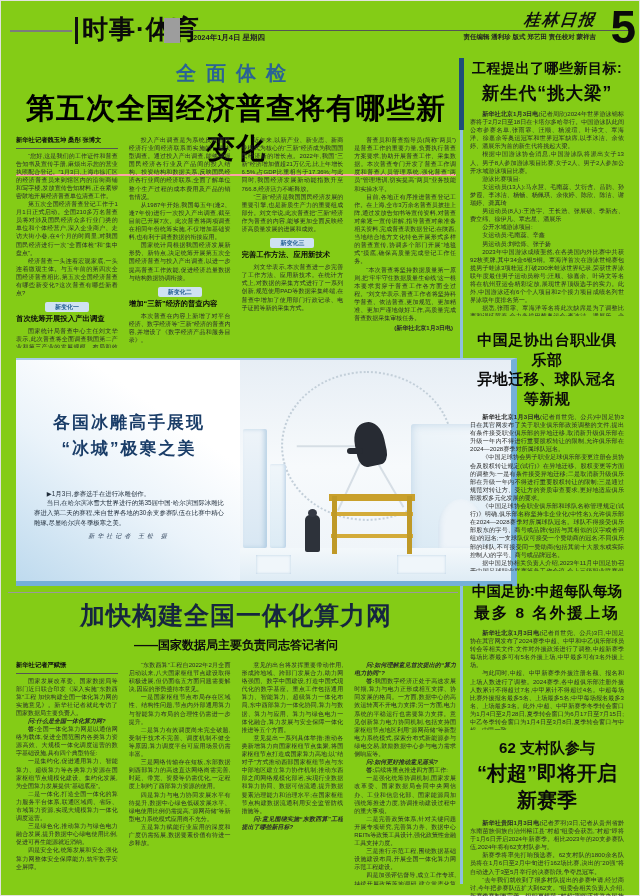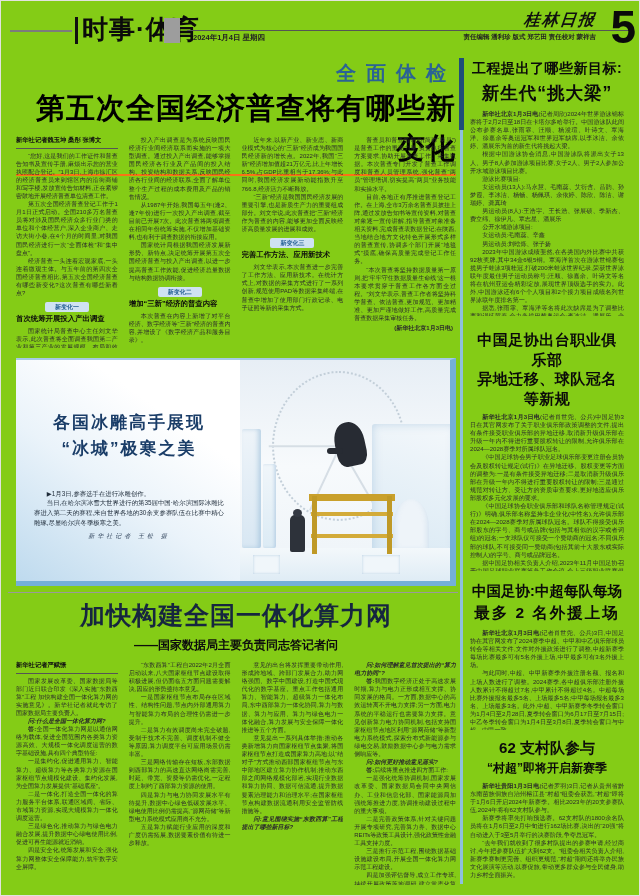--- a/index.html
+++ b/index.html
@@ -19,43 +19,43 @@
              font-family:"DejaVu Serif","Liberation Serif",serif; font-style:italic; font-weight:bold;
              font-size:16px; letter-spacing:2px; color:#101010; transform:skewX(-6deg); }
   .h-staff { position:absolute; right:38px; top:17px; font-size:6.5px; font-weight:bold; color:#222; white-space:nowrap; }
   .h-pageno { position:absolute; right:-2px; top:-12px; font-size:46px; font-weight:900; color:#0a0a0a; line-height:1; }
 
   
   .v-divider-top { position:absolute; left:459px; top:58px; width:5px; height:72px; background:#1f4e79; }
   .v-divider { position:absolute; left:460px; top:130px; width:3px; height:754px; background:#8fc0de; }
 
   
-  .lead-head { position:absolute; left:16px; top:60px; width:440px; text-align:right;
-               border-bottom:2px solid #f97316; padding-bottom:5px; }
+  .lead-head { position:absolute; left:16px; top:60px; width:440px; text-align:center;
+               border-bottom:2px solid #fca5a5; padding-bottom:5px; }
   .kicker { font-size:20px; font-weight:bold; color:#2b6394; letter-spacing:10px; }
   .main-headline { font-size:29px; font-weight:900; color:#000; letter-spacing:1px; margin-top:2px; }
 
   .bodytext { color:#2b2b2b; }
   .bodytext p { margin:0; text-indent:2em; text-align:justify; }
   .bodytext p.pill { text-indent:0; width:fit-content; margin:5px auto 2px; padding:1px 10px;
                      background:#cfe2f2; color:#2a6496; font-weight:bold; border-radius:2px; }
   .bodytext p.subhead { text-indent:0; text-align:left; font-weight:900; font-size:7.4px;
                         color:#0c0c0c; margin:0 0 3px; }
   .bodytext p.qa { font-weight:bold; font-style:italic; }
   .bodytext p.dateline { font-weight:bold; text-align:right; text-indent:0; padding-right:3px; margin-top:2px; }
   .bodytext b { font-weight:bold; }
 
   .lead-cols { position:absolute; left:16px; top:136px; width:440px; display:flex; gap:11px;
                font-size:6px; line-height:1.35; }
   .lead-cols .col { flex:1; height:212px; overflow:hidden; }
   .byline { font-weight:bold; font-size:6.3px; color:#111; border-bottom:1px solid #555;
             padding-bottom:3px; margin-bottom:3px; }
 
   
-  .photo-block { position:absolute; left:16px; top:358px; width:440px; height:228px; display:flex;
+  .photo-block { position:absolute; left:16px; top:358px; width:501px; height:228px; display:flex;
                  box-sizing:border-box; border-top:2px solid #a6cbe4; border-right:6px solid #74b0d8;
                  border-bottom:5px solid #74b0d8; background:#fff; }
   .photo-panel { width:224px; box-sizing:border-box; padding:50px 16px 6px 18px;
                  background:linear-gradient(215deg,#ffffff 28%,#eaf3fa 58%,#bedaee 100%); }
   .p-title { text-align:center; color:#1a3d68; font-weight:900; font-size:17px; line-height:1.55; letter-spacing:2px; }
   .p-caption { margin-top:26px; font-size:6.4px; line-height:1.5; color:#1f2c3a; }
   .p-caption p { margin:0; text-indent:2em; text-align:justify; }
   .p-caption .credit { text-indent:0; text-align:center; letter-spacing:3px; font-size:6px;
                        color:#31445c; font-style:italic; margin-top:5px; }
 
@@ -104,21 +104,21 @@
   .rt-head { text-align:center; font-weight:900; color:#0a0a0a; }
   .swim-h1 { font-size:14px; letter-spacing:0.5px; }
   .swim-h2 { font-size:17.5px; margin-top:3px; letter-spacing:1px; }
   .rt-body { font-size:6.1px; line-height:1.33; margin-top:5px; overflow:hidden; }
   .rt-body p { margin:0; text-indent:2em; text-align:justify; }
   .fa-h1,.fa-h2 { font-size:15px; line-height:1.3; letter-spacing:0.5px; }
   .fa-head { margin-top:14px; }
   .fc-head { margin-top:11px; }
   .fc-h1 { font-size:14.5px; } .fc-h2 { font-size:15.5px; margin-top:2px; letter-spacing:2px; }
   .vc-head { margin-top:9px; }
-  .vc-h1 { font-size:15px; } .vc-h2 { font-size:12px; margin-top:2px; }
+  .vc-h1 { font-size:15px; } .vc-h2 { font-size:20px; margin-top:2px; }
   .h-swim-body { height:206px; } .h-fa-body { height:158px; } .h-fc-body { height:101px; } .h-vc-body { height:152px; }
 </style>
 </head>
 <body>
 
 <div class="page">
 
   <div class="header">
     <div class="h-line-left"></div>
     <div class="h-vbar"></div>
@@ -280,21 +280,21 @@
     </div>
     <div class="rt-body bodytext h-fa-body">
         <p><b>新华社北京1月3日电</b>(记者肖世尧、公兵)中国足协3日在其官网发布了关于职业俱乐部政策调整的文件,提出有条件接受职业俱乐部的异地迁移,取消新升级俱乐部在升级一年内不得进行重要股权转让的限制,允许俱乐部在2024—2028赛季对所属球队冠名。</p>
         <p>《中国足球协会男子职业足球俱乐部变更注册会员协会及股权转让规定(试行)》在异地迁移、股权变更等方面的调整为:一是有条件接受异地迁移;二是取消新升级俱乐部在升级一年内不得进行重要股权转让的限制;三是通过规范对转让方、受让方的资质审查要求,更好地适应俱乐部股权多元化发展的要求。</p>
         <p>《中国足球协会职业俱乐部和球队名称管理规定(试行)》明确,俱乐部名称坚持非企业化(中性名),允许俱乐部在2024—2028赛季对所属球队冠名。球队不得接受俱乐部股东的字号、商号或品牌(包括与其相似的汉字或者词组)的冠名;一支球队仅可接受一个赞助商的冠名;不同俱乐部的球队,不可接受同一赞助商(包括其前十大股东或实际控制人)的字号、商号或品牌冠名。</p>
         <p>据中国足协相关负责人介绍,2023年11月中国足协召开中国足球职业联赛筹备工作会议,会上三级职业联赛俱乐部和会员协会代表讨论通过了新赛季政策调整的相关政策,并提出了需求和建议。</p>
       </div>
 
     <div class="rt-head fc-head">
       <div class="fc-h1">中国足协:中超每队每场</div>
-      <div class="fc-h2">最多 2 名外援上场</div>
+      <div class="fc-h2">最多 8 名外援上场</div>
     </div>
     <div class="rt-body bodytext h-fc-body">
         <p><b>新华社北京1月3日电</b>(记者肖世尧、公兵)3日,中国足协在其官网发布了2024赛季中超、中甲和中乙俱乐部球员转会等相关文件,文件对外援政策进行了调整,中超新赛季每场比赛最多可有5名外援上场,中甲最多可有3名外援上场。</p>
         <p>与此同时,中超、中甲新赛季外援注册名额、报名和上场人数进行了调整。2024赛季,各中超俱乐部注册外援人数累计不得超过7名,中甲累计不得超过4名。中超每场比赛外援报名最多5名、上场最多5名;中甲每场报名最多3名、上场最多3名。此外,中超、中甲新赛季冬季转会窗口为1月4日至2月28日,夏季转会窗口为6月17日至7月15日;中乙冬季转会窗口为1月4日至3月8日,夏季转会窗口与中超、中甲一致。</p>
       </div>
 
     <div class="rt-head vc-head">
       <div class="vc-h1">62 支村队参与</div>
       <div class="vc-h2">“村超”即将开启新赛季</div>
     </div>

